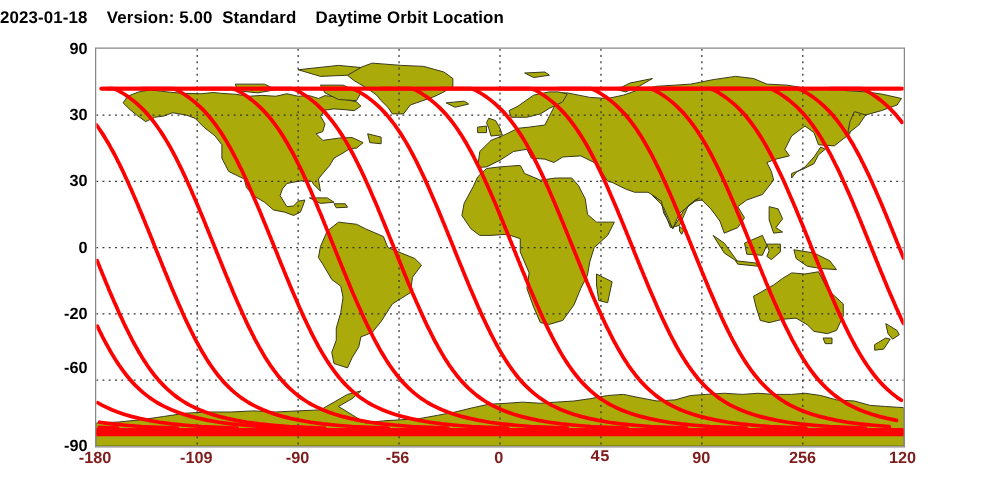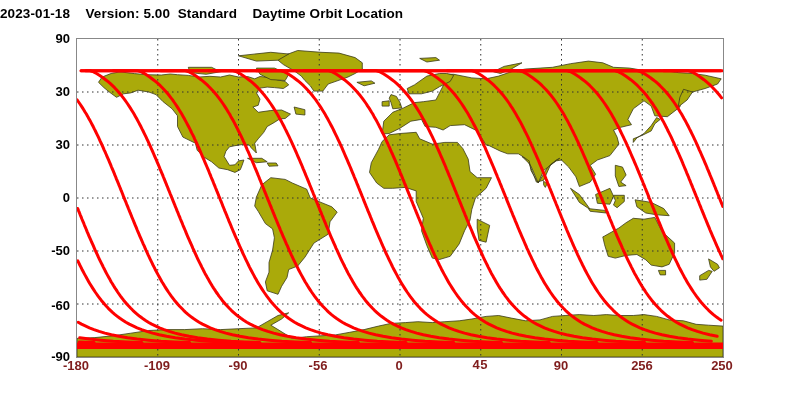--- a/index.html
+++ b/index.html
@@ -31,33 +31,33 @@
 <body>
 
 <div id="root">
 
   <div id="title">2023-01-18    Version: 5.00  Standard    Daytime Orbit Location</div>
 
   <div class="ytick-wrap" style="top:31px;">90</div>
   <div class="ytick-wrap" style="top:84px;">30</div>
   <div class="ytick-wrap" style="top:137px;">30</div>
   <div class="ytick-wrap" style="top:190px;">0</div>
-  <div class="ytick-wrap" style="top:243px;">-50</div>
-  <div class="ytick-wrap" style="top:298px;">-60</div>
+  <div class="ytick-wrap" style="top:243px;">-20</div>
+  <div class="ytick-wrap" style="top:286px;">-60</div>
   <div class="ytick-wrap" style="top:349px;">-90</div>
 
   <div class="xtick-wrap" style="left:46px;">-180</div>
   <div class="xtick-wrap" style="left:127px;">-109</div>
   <div class="xtick-wrap" style="left:208px;">-90</div>
   <div class="xtick-wrap" style="left:288px;">-56</div>
   <div class="xtick-wrap" style="left:369px;">0</div>
   <div class="xtick-wrap" style="left:450px;font-family:Liberation Mono, monospace;">45</div>
   <div class="xtick-wrap" style="left:531px;">90</div>
   <div class="xtick-wrap" style="left:612px;">256</div>
-  <div class="xtick-wrap" style="left:692px;">250</div>
+  <div class="xtick-wrap" style="left:692px;">120</div>
 
   <div id="plot">
     <svg id="plotsvg" viewBox="0 0 646 318" preserveAspectRatio="none">
       <g id="land-layer">
           <path d="M21.5 43.3 L25.1 38.0 L34.1 34.5 L43.1 32.9 L57.4 34.6 L70.0 35.7 L84.3 36.0 L93.3 35.0 L100.5 35.7 L111.3 36.4 L122.0 38.0 L132.8 37.3 L143.6 38.0 L152.5 36.0 L161.5 38.0 L170.5 37.5 L177.7 39.8 L183.0 37.5 L192.0 38.5 L201.0 41.0 L208.2 42.4 L211.7 45.9 L206.4 49.5 L197.4 48.6 L190.2 48.1 L183.0 49.1 L179.4 53.9 L183.0 60.1 L181.2 66.3 L175.9 68.0 L181.2 73.3 L193.8 71.5 L204.6 71.0 L213.5 75.1 L208.2 79.5 L202.8 79.9 L197.4 83.4 L190.2 87.5 L186.6 93.6 L181.2 99.8 L177.7 104.2 L179.4 114.0 L174.1 108.7 L172.3 106.0 L165.1 105.6 L157.9 106.7 L152.5 107.8 L148.9 112.2 L147.1 117.5 L152.5 126.3 L157.9 125.8 L161.5 121.9 L166.9 121.0 L165.1 126.3 L163.3 130.7 L157.9 133.4 L150.7 130.7 L141.8 129.0 L134.6 122.8 L127.4 118.4 L125.6 116.6 L120.2 111.3 L118.4 104.2 L113.0 101.6 L105.9 98.1 L100.5 87.5 L100.5 76.8 L95.1 69.8 L86.1 62.7 L79.0 55.6 L71.8 53.0 L61.0 51.2 L53.8 53.9 L46.7 54.8 L39.5 58.3 L32.3 53.0 L26.9 48.6 L21.5 43.3 Z" fill="#aaaa0a" stroke="#3a3a1a" stroke-width="0.8" stroke-linejoin="round"></path>
           <path d="M220.7 11.5 L244.0 13.3 L262.0 14.1 L278.1 18.6 L285.3 23.8 L285.3 30.0 L278.1 34.5 L271.0 38.0 L263.8 40.6 L251.2 45.0 L245.8 52.1 L236.9 52.1 L233.3 46.8 L227.9 41.5 L224.3 37.1 L217.1 31.8 L206.4 25.6 L201.0 21.2 L206.4 16.8 L220.7 11.5 Z" fill="#aaaa0a" stroke="#3a3a1a" stroke-width="0.8" stroke-linejoin="round"></path>
           <path d="M179.4 29.1 L197.4 29.1 L211.7 35.3 L208.2 41.5 L193.8 40.6 L183.0 35.3 L179.4 29.1 Z" fill="#aaaa0a" stroke="#3a3a1a" stroke-width="0.8" stroke-linejoin="round"></path>
           <path d="M161.5 16.8 L193.8 13.3 L211.7 15.0 L201.0 21.2 L179.4 22.1 L161.5 16.8 Z" fill="#aaaa0a" stroke="#3a3a1a" stroke-width="0.8" stroke-linejoin="round"></path>
           <path d="M111.3 28.3 L134.6 28.3 L143.6 32.7 L129.2 35.3 L113.0 33.6 L111.3 28.3 Z" fill="#aaaa0a" stroke="#3a3a1a" stroke-width="0.8" stroke-linejoin="round"></path>
           <path d="M217.1 68.0 L227.9 70.7 L227.9 76.0 L218.9 75.1 L217.1 68.0 Z" fill="#aaaa0a" stroke="#3a3a1a" stroke-width="0.8" stroke-linejoin="round"></path>

